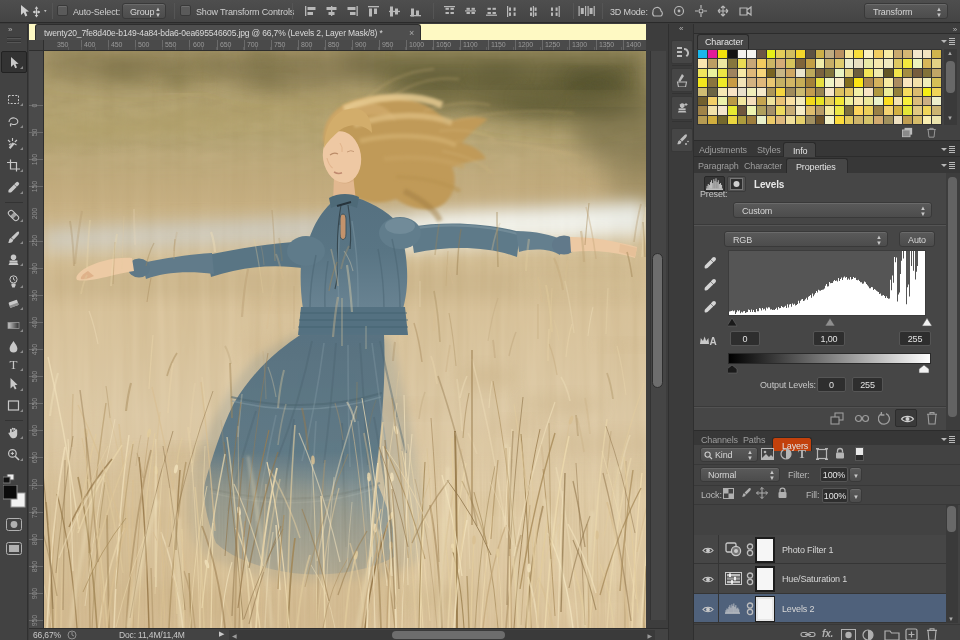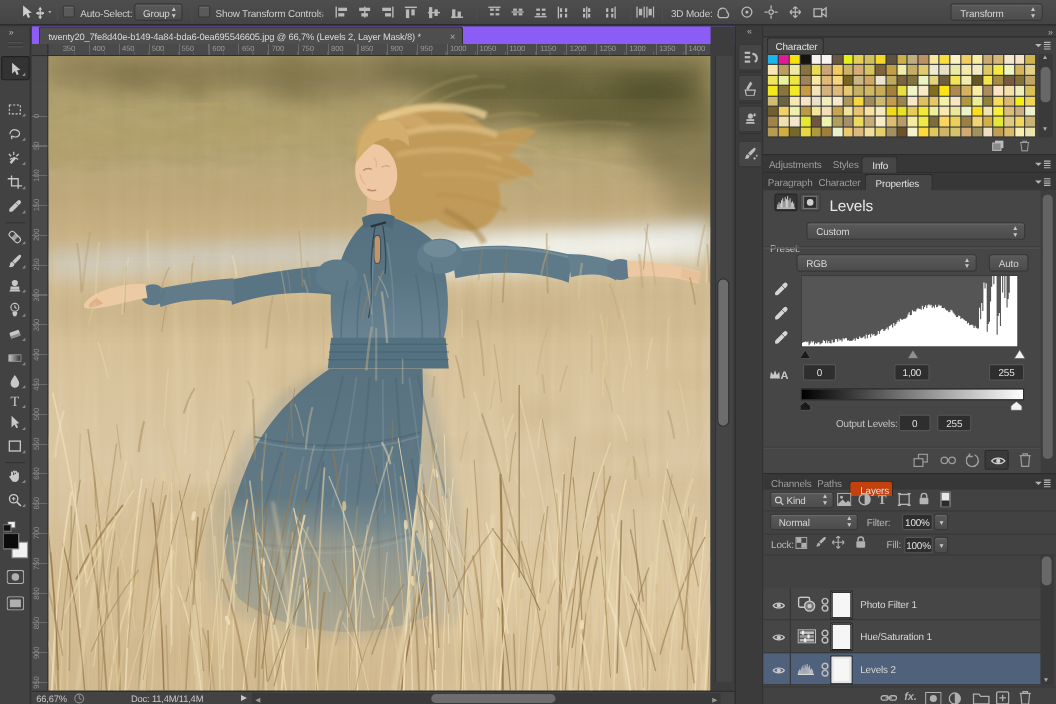--- a/index.html
+++ b/index.html
@@ -254,21 +254,21 @@
   <svg class="icon" style="left:6px;top:494px" width="16" height="13" viewBox="0 0 16 13">
         <rect x="0.5" y="0.5" width="15" height="12" rx="2" fill="none" stroke="#b0b0b0"></rect>
         <circle cx="8" cy="6.5" r="3.4" fill="#b0b0b0"></circle>
       </svg>
   <svg class="icon" style="left:6px;top:518px" width="16" height="13" viewBox="0 0 16 13">
         <rect x="0.5" y="0.5" width="15" height="12" rx="2" fill="none" stroke="#b0b0b0"></rect>
         <rect x="3" y="3" width="10" height="7" fill="#b0b0b0"></rect>
       </svg>
 </div>
 
-<div class="abs" style="left:29px;top:24px;width:639px;height:16px;background:#8b5cf6">
+<div class="abs" style="left:29px;top:24px;width:639px;height:16px;background:#fef9c3">
   <div class="abs" style="left:6px;top:0;width:386px;height:16px;background:#4e4e4e;border-radius:3px 3px 0 0;border:1px solid #2d2d2d;border-bottom:none">
     <div class="txt" style="left:8px;top:3px;color:#dadada;font-size:8.5px">twenty20_7fe8d40e-b149-4a84-bda6-0ea695546605.jpg @ 66,7% (Levels 2, Layer Mask/8) *</div>
     <div class="txt" style="right:6px;top:3px;color:#aaa;font-size:9px">×</div>
   </div>
 </div>
 
 <div class="abs" style="left:29px;top:40px;width:617px;height:11px;background:#4a4a4a;border-bottom:1px solid #2e2e2e;overflow:hidden;color:#999;font-size:7px">
   <div class="abs" style="left:26px;top:0;right:0;height:11px;background:repeating-linear-gradient(90deg,transparent 0,transparent 26.1px,#6a6a6a 26.1px,#6a6a6a 27.1px)"></div>
   <div class="abs" style="left:26px;top:7px;right:0;height:4px;background:repeating-linear-gradient(90deg,transparent 0,transparent 12.5px,#5e5e5e 12.5px,#5e5e5e 13.5px)"></div>
   <span style="position:absolute;left:28px;top:1px">350</span>
@@ -1325,22 +1325,22 @@
         <div class="abs" style="left:10px;top:3px;width:21px;height:16px;background:#353535;border:1px solid #272727;border-radius:2px"></div>
         <svg class="icon" style="left:12px;top:5px" width="17" height="12" viewBox="0 0 18 12">
           <path d="M1.2,11 V8 M2.4,11 V6 M3.6,11 V7 M4.7,11 V4 M5.9,11 V2 M7.1,11 V5 M8.3,11 V1 M9.5,11 V3 M10.6,11 V0 M11.8,11 V4 M13.0,11 V2 M14.2,11 V6 M15.4,11 V5 M16.5,11 V7" stroke="#e0e0e0" stroke-width="0.9" fill="none"></path>
           <path d="M0,11.5 h18" stroke="#e0e0e0" stroke-width="1.3"></path>
         </svg>
         <div class="abs" style="left:33px;top:3px;width:19px;height:16px;background:#515151;border:1px solid #3a3a3a;border-radius:2px"></div>
         <svg class="icon" style="left:36px;top:5px" width="13" height="12" viewBox="0 0 13 12">
           <rect x="0.5" y="0.5" width="12" height="11" fill="#2e2e2e" stroke="#777"></rect>
           <circle cx="6.5" cy="6" r="3" fill="#cfcfcf"></circle>
         </svg>
-        <div class="txt" style="left:60px;top:6px;color:#e8e8e8;font-weight:normal;font-size:14px">Levels</div>
-        <div class="txt" style="left:6px;top:48px;color:#c6c6c6">Preset:</div>
+        <div class="txt" style="left:60px;top:6px;color:#e8e8e8;font-weight:bold;font-size:10px">Levels</div>
+        <div class="txt" style="left:6px;top:16px;color:#c6c6c6">Preset:</div>
         <div class="drop" style="left:39px;top:29px;width:199px;height:16px">
           <span style="position:absolute;left:8px;top:3px">Custom</span>
           <span class="ud" style="right:5px;top:2px">▲<br>▼</span>
         </div>
         <div class="abs" style="left:0;top:51px;width:266px;height:1px;background:#3a3a3a"></div>
         <div class="abs" style="left:0;top:52px;width:266px;height:1px;background:#555"></div>
         <div class="drop" style="left:30px;top:58px;width:164px;height:16px">
           <span style="position:absolute;left:8px;top:3px">RGB</span>
           <span class="ud" style="right:5px;top:2px">▲<br>▼</span>
         </div>

